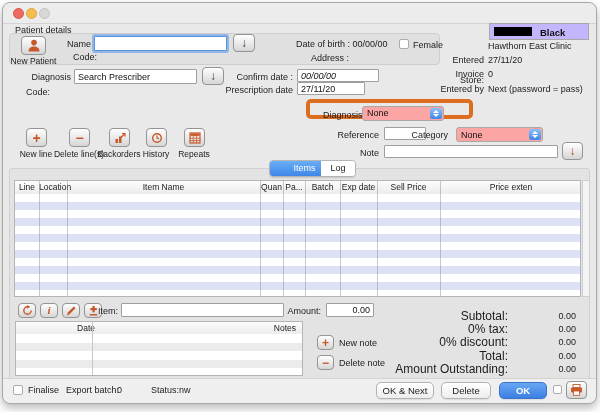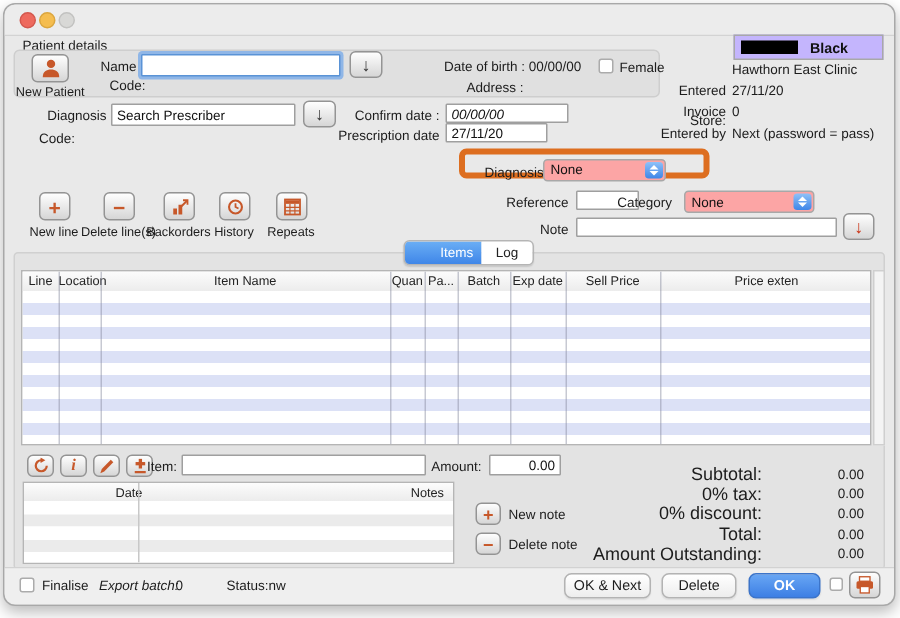--- a/index.html
+++ b/index.html
@@ -274,21 +274,21 @@
     </div>
     <div class="tot-row">
       <span class="tl2">Amount Outstanding:</span>
       <span class="tv">0.00</span>
     </div>
   </div>
 
   <div class="footer">
     <div class="checkbox" style="left:10px;top:6px;"></div>
     <div class="lbl" style="left:25px;top:7px;">Finalise</div>
-    <div class="lbl" style="left:63px;top:7px;font-style:italic;">Export batch:</div>
+    <div class="lbl" style="left:63px;top:7px;">Export batch:</div>
     <div class="lbl" style="left:114px;top:7px;">0</div>
     <div class="lbl" style="left:148px;top:7px;">Status:</div>
     <div class="lbl" style="left:176px;top:7px;">nw</div>
     <div class="pushbtn" style="left:373px;top:3px;width:58px;">OK &amp; Next</div>
     <div class="pushbtn" style="left:438px;top:3px;width:50px;">Delete</div>
     <div class="pushbtn primary" style="left:496px;top:3px;width:48px;">OK</div>
     <div class="checkbox" style="left:550px;top:6px;width:9px;height:9px;"></div>
     <div class="btn" style="left:563px;top:2px;width:21px;height:18px;">
       <svg width="13" height="12" viewBox="0 0 13 12">
         <rect x="3" y="0.5" width="7" height="3" fill="#fff" stroke="#c7582a" stroke-width="0.9"></rect>

